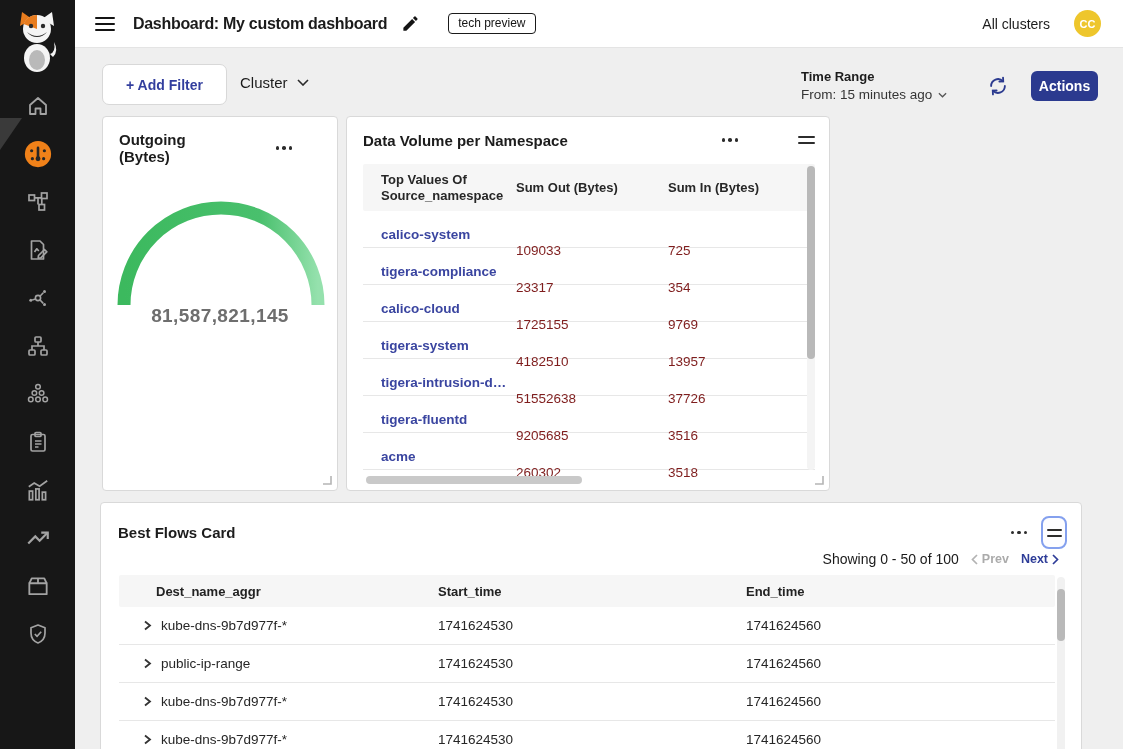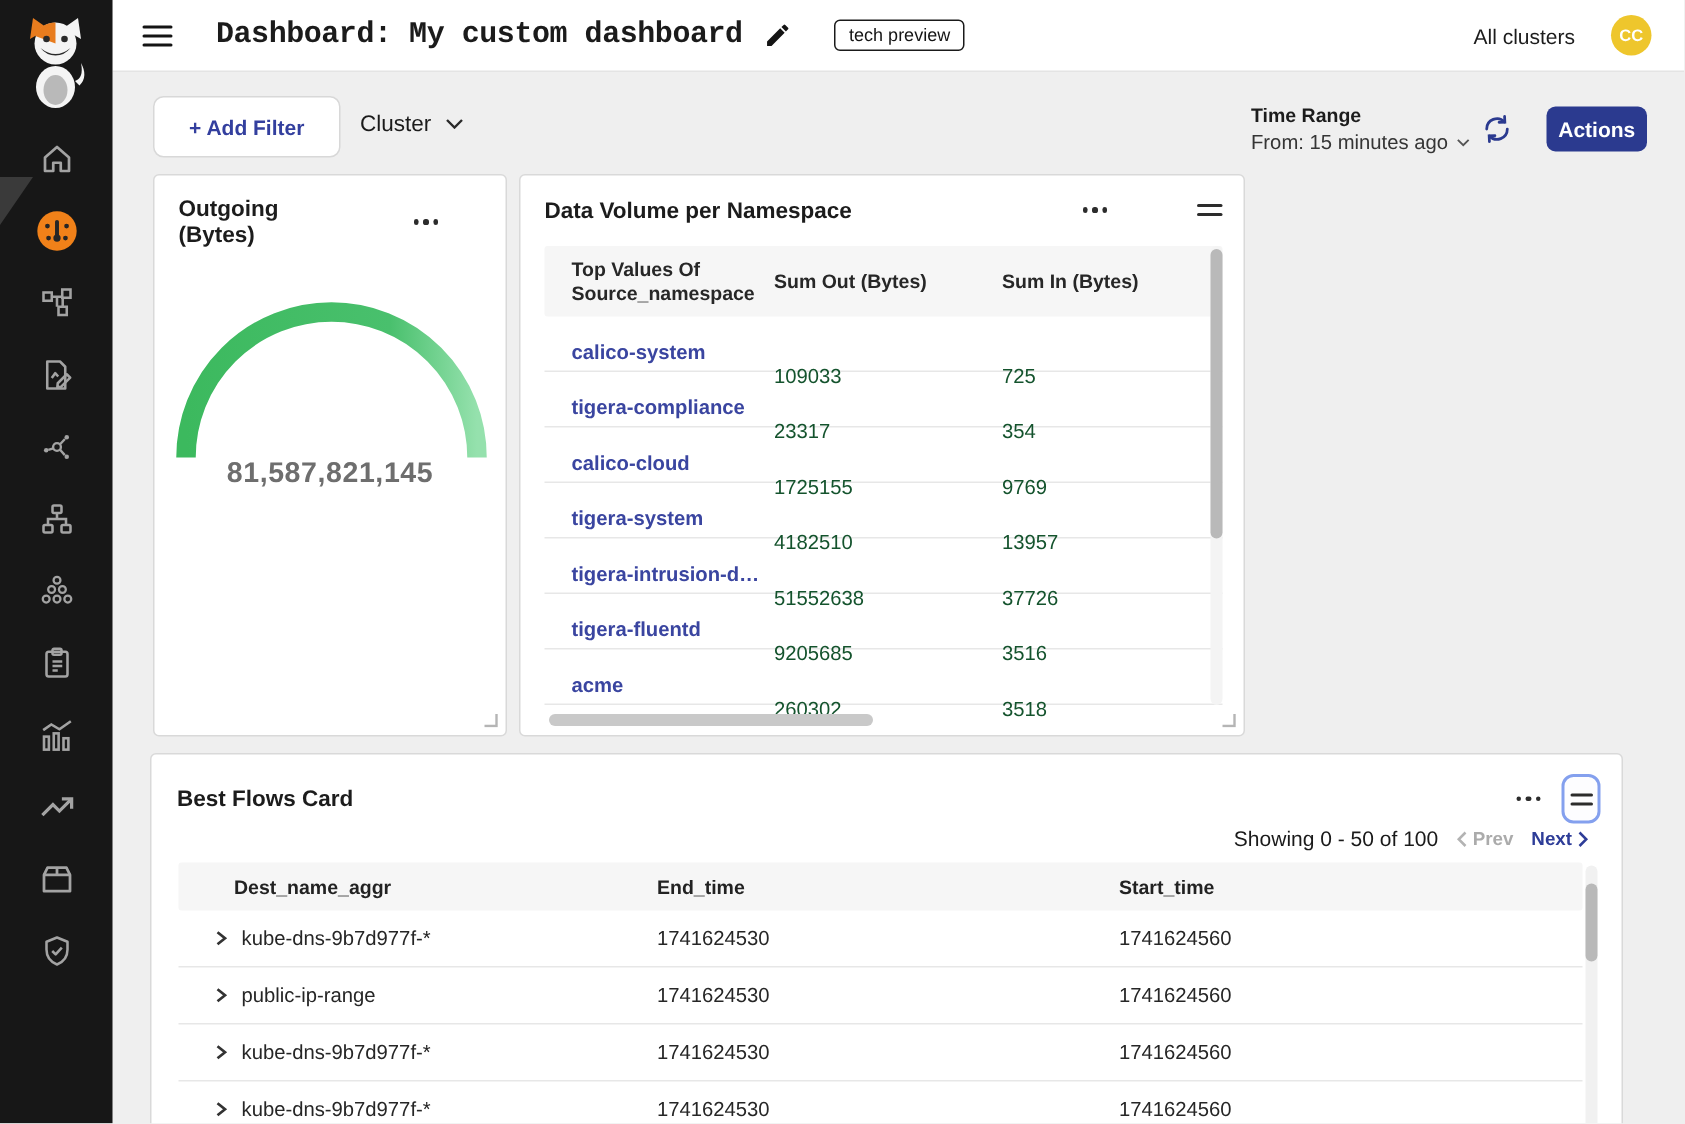--- a/index.html
+++ b/index.html
@@ -12,36 +12,36 @@
   .side-item { position:absolute; left:0; width:75px; height:44px; display:flex; align-items:center; justify-content:center; cursor:pointer; }
   .side-item svg { display:block; }
   #logo { position:absolute; left:12px; top:10px; width:50px; height:62px; }
   #active-notch { position:absolute; left:0; top:118px; width:22px; height:32px; background:#3a3a3a;
                   clip-path:polygon(0 0,100% 0,0 100%); }
 
   
   #header { position:absolute; left:75px; top:0; width:1048px; height:48px; background:#ffffff;
             border-bottom:1px solid #e4e4e4; display:flex; align-items:center; z-index:20; }
   #hamburger { margin-left:19px; cursor:pointer; display:flex; }
-  #page-title { margin-left:28px; font-size:20px; font-weight:bold; color:#1b1b1b; letter-spacing:-0.3px; white-space:nowrap;font-family:Liberation Mono, monospace; }
+  #page-title { margin-left:17px; font-size:16px; font-weight:bold; color:#1b1b1b; letter-spacing:-0.3px; white-space:nowrap; }
   #edit-pencil { margin-left:14px; cursor:pointer; display:flex; }
   #tech-badge { margin-left:28px; font-size:12px; color:#141414; border:1px solid #1a1a1a; border-radius:4px;
                 padding:2px 9px 3px; background:#fff; white-space:nowrap; }
   #cluster-scope { margin-left:auto; font-size:14px; color:#1c1c1c; cursor:pointer; }
   #avatar { margin-left:24px; margin-right:22px; width:27px; height:27px; border-radius:50%; background:#eec62c;
             color:#ffffff; font-size:11px; font-weight:bold; display:flex; align-items:center; justify-content:center; cursor:pointer; }
 
   
   #toolbar { position:absolute; left:75px; top:48px; width:1048px; height:62px; }
   #add-filter-btn { position:absolute; left:27px; top:16px; width:125px; height:41px; background:#fff;
                     border:1px solid #d8d8d8; border-radius:7px; color:#333f9e; font-size:14px; font-weight:bold;
                     display:flex; align-items:center; justify-content:center; cursor:pointer; }
   #cluster-dd { position:absolute; left:165px; top:26px; font-size:15px; color:#1b1b1b; display:flex; gap:9px;
                 align-items:center; cursor:pointer; }
-  #time-range { position:absolute; left:759px; top:21px; }
+  #time-range { position:absolute; left:726px; top:21px; }
   #time-range .tr-label { font-size:13px; font-weight:bold; color:#1c1c1c; }
   #time-range .tr-value { font-size:13.5px; color:#353535; margin-top:3px; display:flex; align-items:center; gap:6px; cursor:pointer; }
   #refresh-btn { position:absolute; left:912px; top:27px; width:22px; height:22px; cursor:pointer; }
   #actions-btn { position:absolute; left:956px; top:23px; width:67px; height:30px; background:#2b3a8f; border:none;
                  border-radius:6px; color:#fff; font-size:14px; font-weight:600; cursor:pointer;
                  font-family:"Liberation Sans",sans-serif; }
 
   
   .card { position:absolute; background:#ffffff; border:1px solid #d9d9d9; border-radius:4px; }
   .card-title { font-size:15px; font-weight:bold; color:#1c1c1c; }
@@ -58,21 +58,21 @@
                  font-weight:bold; color:#6e6e6e; letter-spacing:0.4px; }
 
   #ns-card { left:346px; top:116px; width:484px; height:375px; }
   #ns-table { position:absolute; left:16px; top:47px; width:452px; }
   .ns-grid { display:grid; grid-template-columns:135px 152px 1fr; align-items:center; }
   #ns-head-row { background:#f6f6f6; min-height:47px; padding-left:18px; border-radius:2px; }
   #ns-head-row span { font-size:13px; font-weight:bold; color:#272727; line-height:1.22; padding-right:8px; }
   .ns-row { height:37px; border-bottom:1px solid #e7e7e7; padding-left:18px; }
   .ns-row:last-child { border-bottom:1px solid #e7e7e7; }
   .ns-link { font-size:13.5px; font-weight:bold; color:#3a45a0; cursor:pointer; }
-  .num-cell { font-size:13.5px; color:#14532d;margin-top:32px; }
+  .num-cell { font-size:13.5px; color:#7f1d1d;margin-top:32px; }
   #ns-vscroll-track { position:absolute; left:460px; top:47px; width:8px; height:306px; background:#f4f4f4; border-radius:4px; }
   #ns-vscroll-thumb { position:absolute; left:460px; top:49px; width:8px; height:193px; background:#b9b9b9; border-radius:4px; cursor:pointer; }
   #ns-hscroll-thumb { position:absolute; left:19px; top:359px; width:216px; height:8px; background:#c9c9c9; border-radius:4px; cursor:pointer; }
 
   #flows-card { left:100px; top:502px; width:982px; height:280px; }
   #flows-card .head { position:absolute; top:13px; left:17px; right:14px; display:flex; align-items:center; }
   #flows-handle-box { width:26px; height:33px; border:2px solid #84a0ee; border-radius:8px; background:#fdfdff;
                       display:flex; flex-direction:column; gap:4px; align-items:center; justify-content:center;
                       cursor:grab; margin-left:12px; }
   #flows-handle-box i { width:15px; height:2px; background:#2c2c2c; border-radius:1px; }
@@ -376,22 +376,22 @@
       <span class="pg-btn" id="next-btn">
         <span>Next</span>
         <svg width="7" height="11" viewBox="0 0 7 11">
             <path d="M1 1 L5.5 5.5 L1 10" fill="none" stroke="#2e3d98" stroke-width="1.7"></path>
           </svg>
       </span>
     </div>
     <div id="flows-table">
       <div class="flow-grid" id="flow-head-row">
         <span>Dest_name_aggr</span>
+        <span>Start_time</span>
         <span>End_time</span>
-        <span>Start_time</span>
       </div>
       <div>
           <div class="flow-grid flow-row">
        <span class="flow-dest">
          <svg class="chev" width="9" height="11" viewBox="0 0 9 11">
                 <path d="M2 1.5 L7 5.5 L2 9.5" fill="none" stroke="#333" stroke-width="1.8"></path>
               </svg>
          <span>kube-dns-9b7d977f-*</span>
        </span>
        <span class="flow-cell">1741624530</span>

